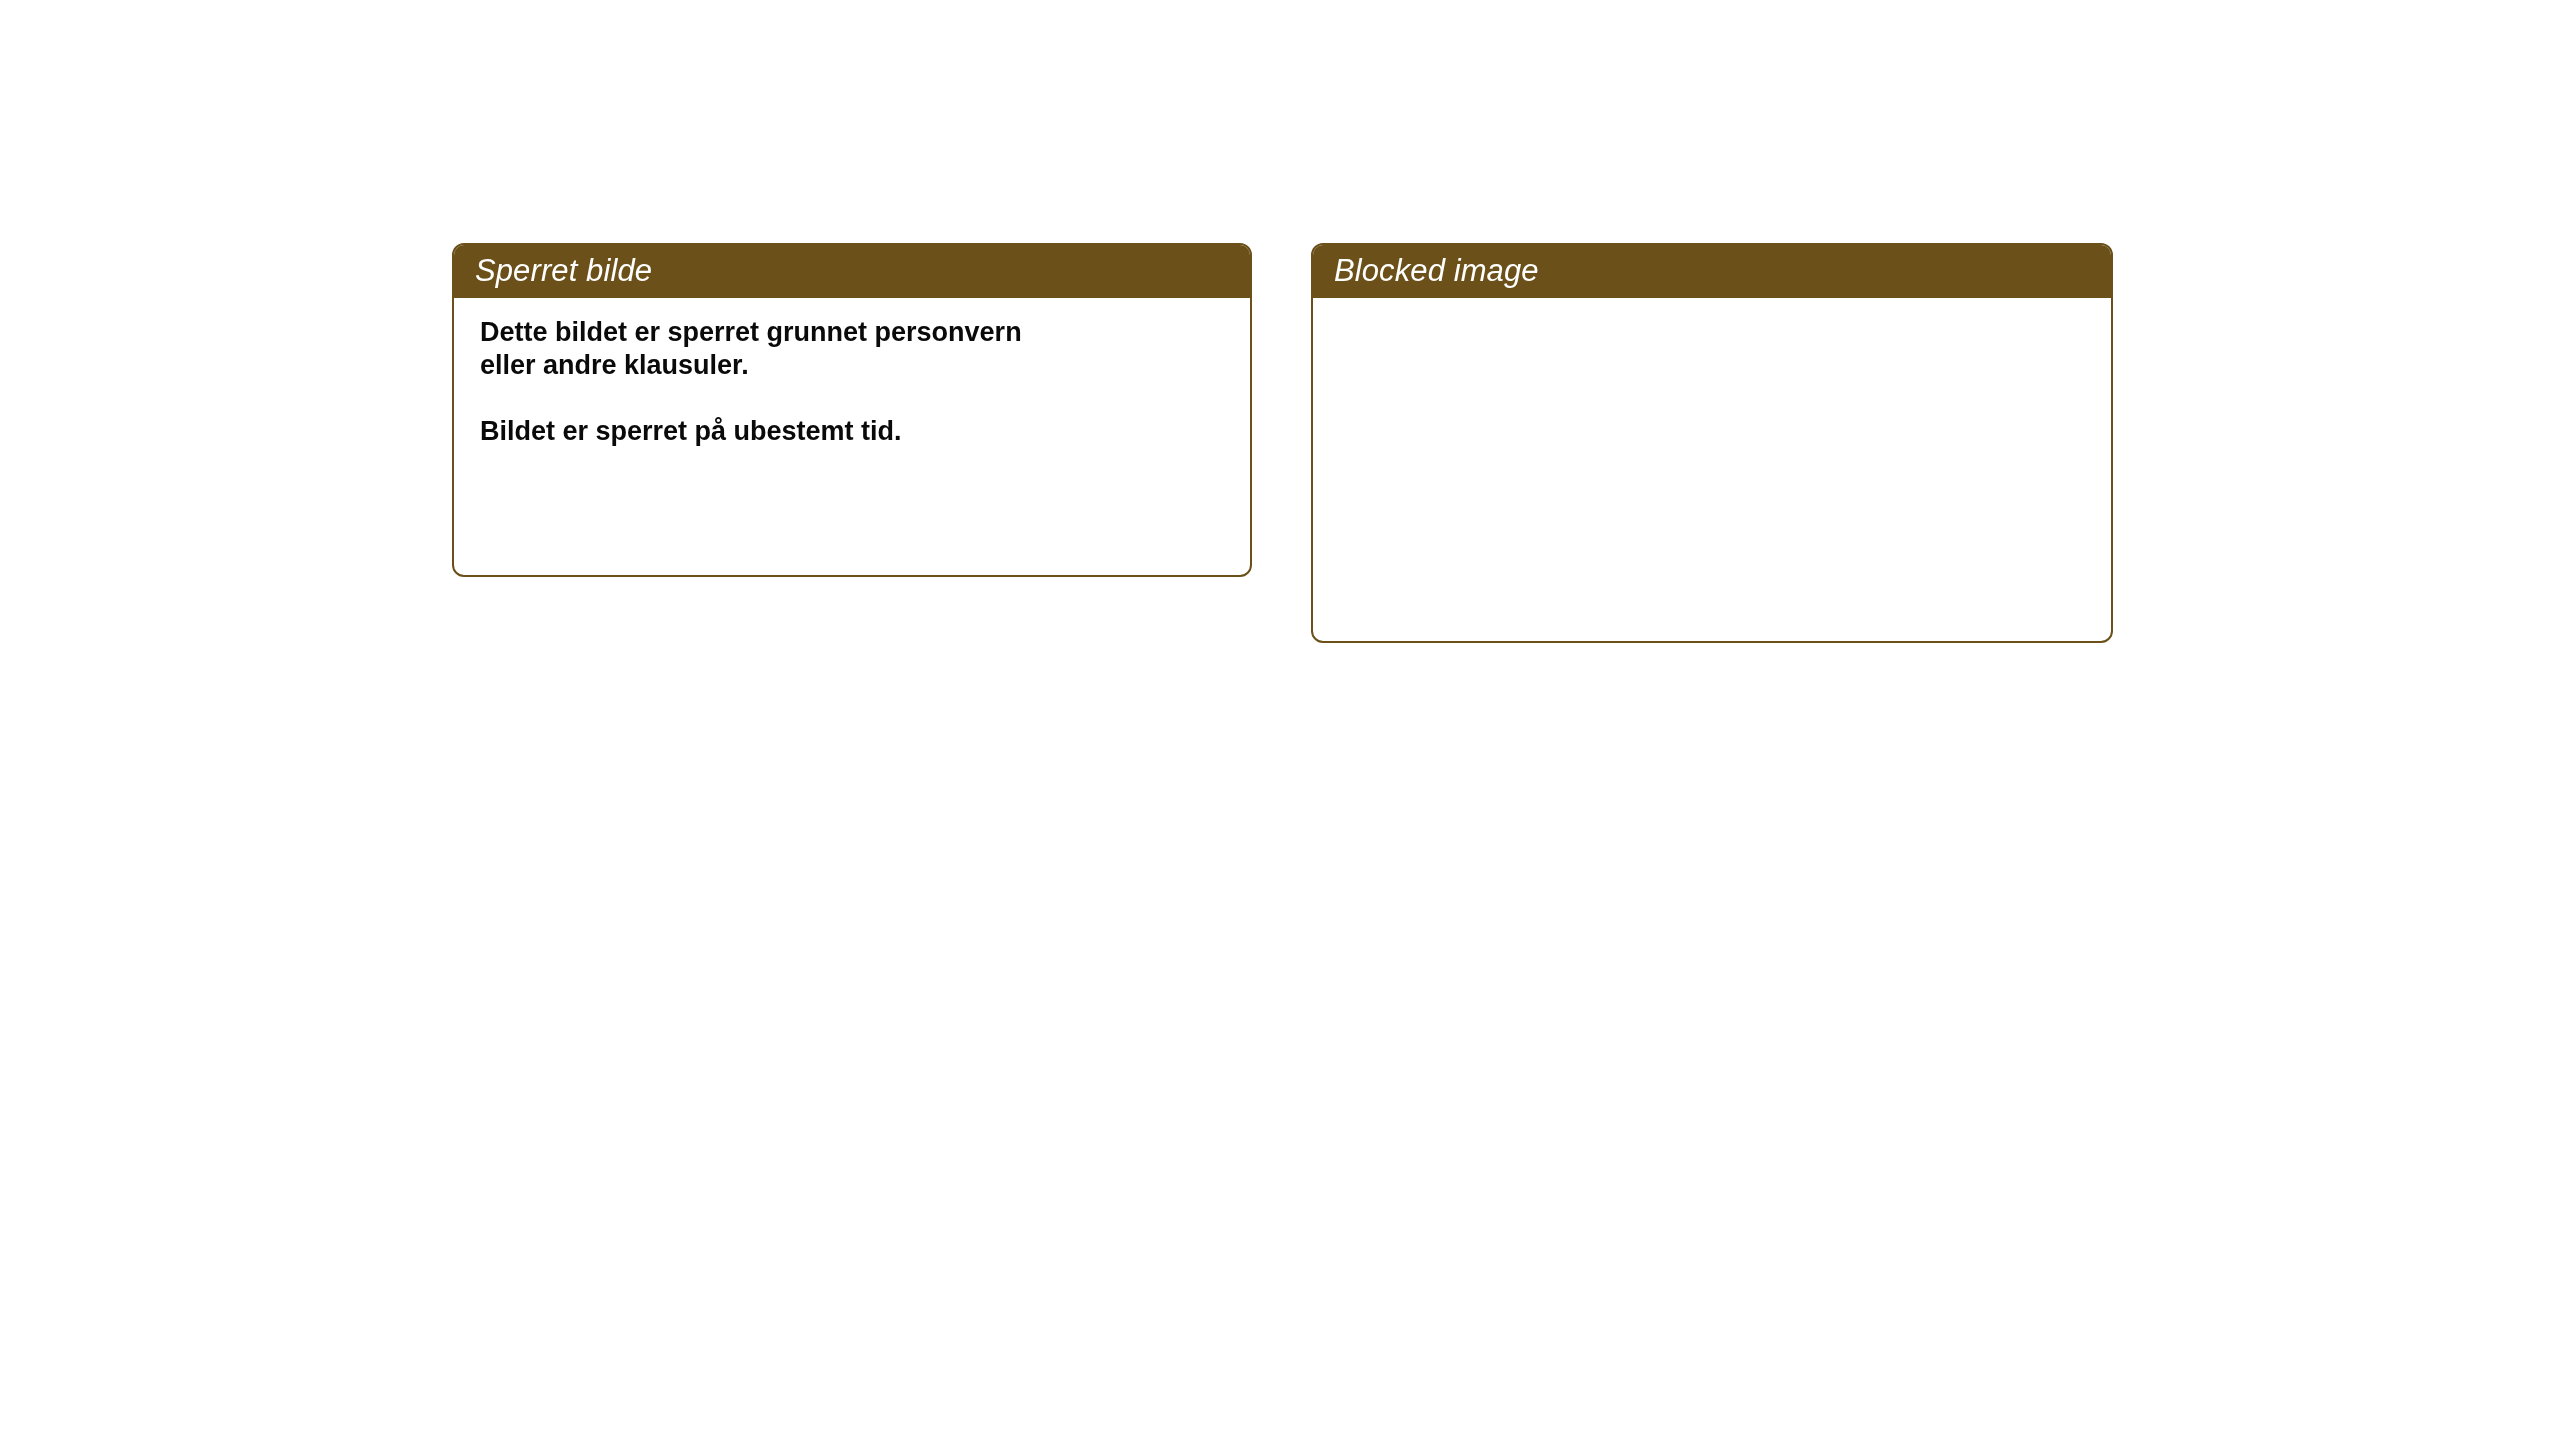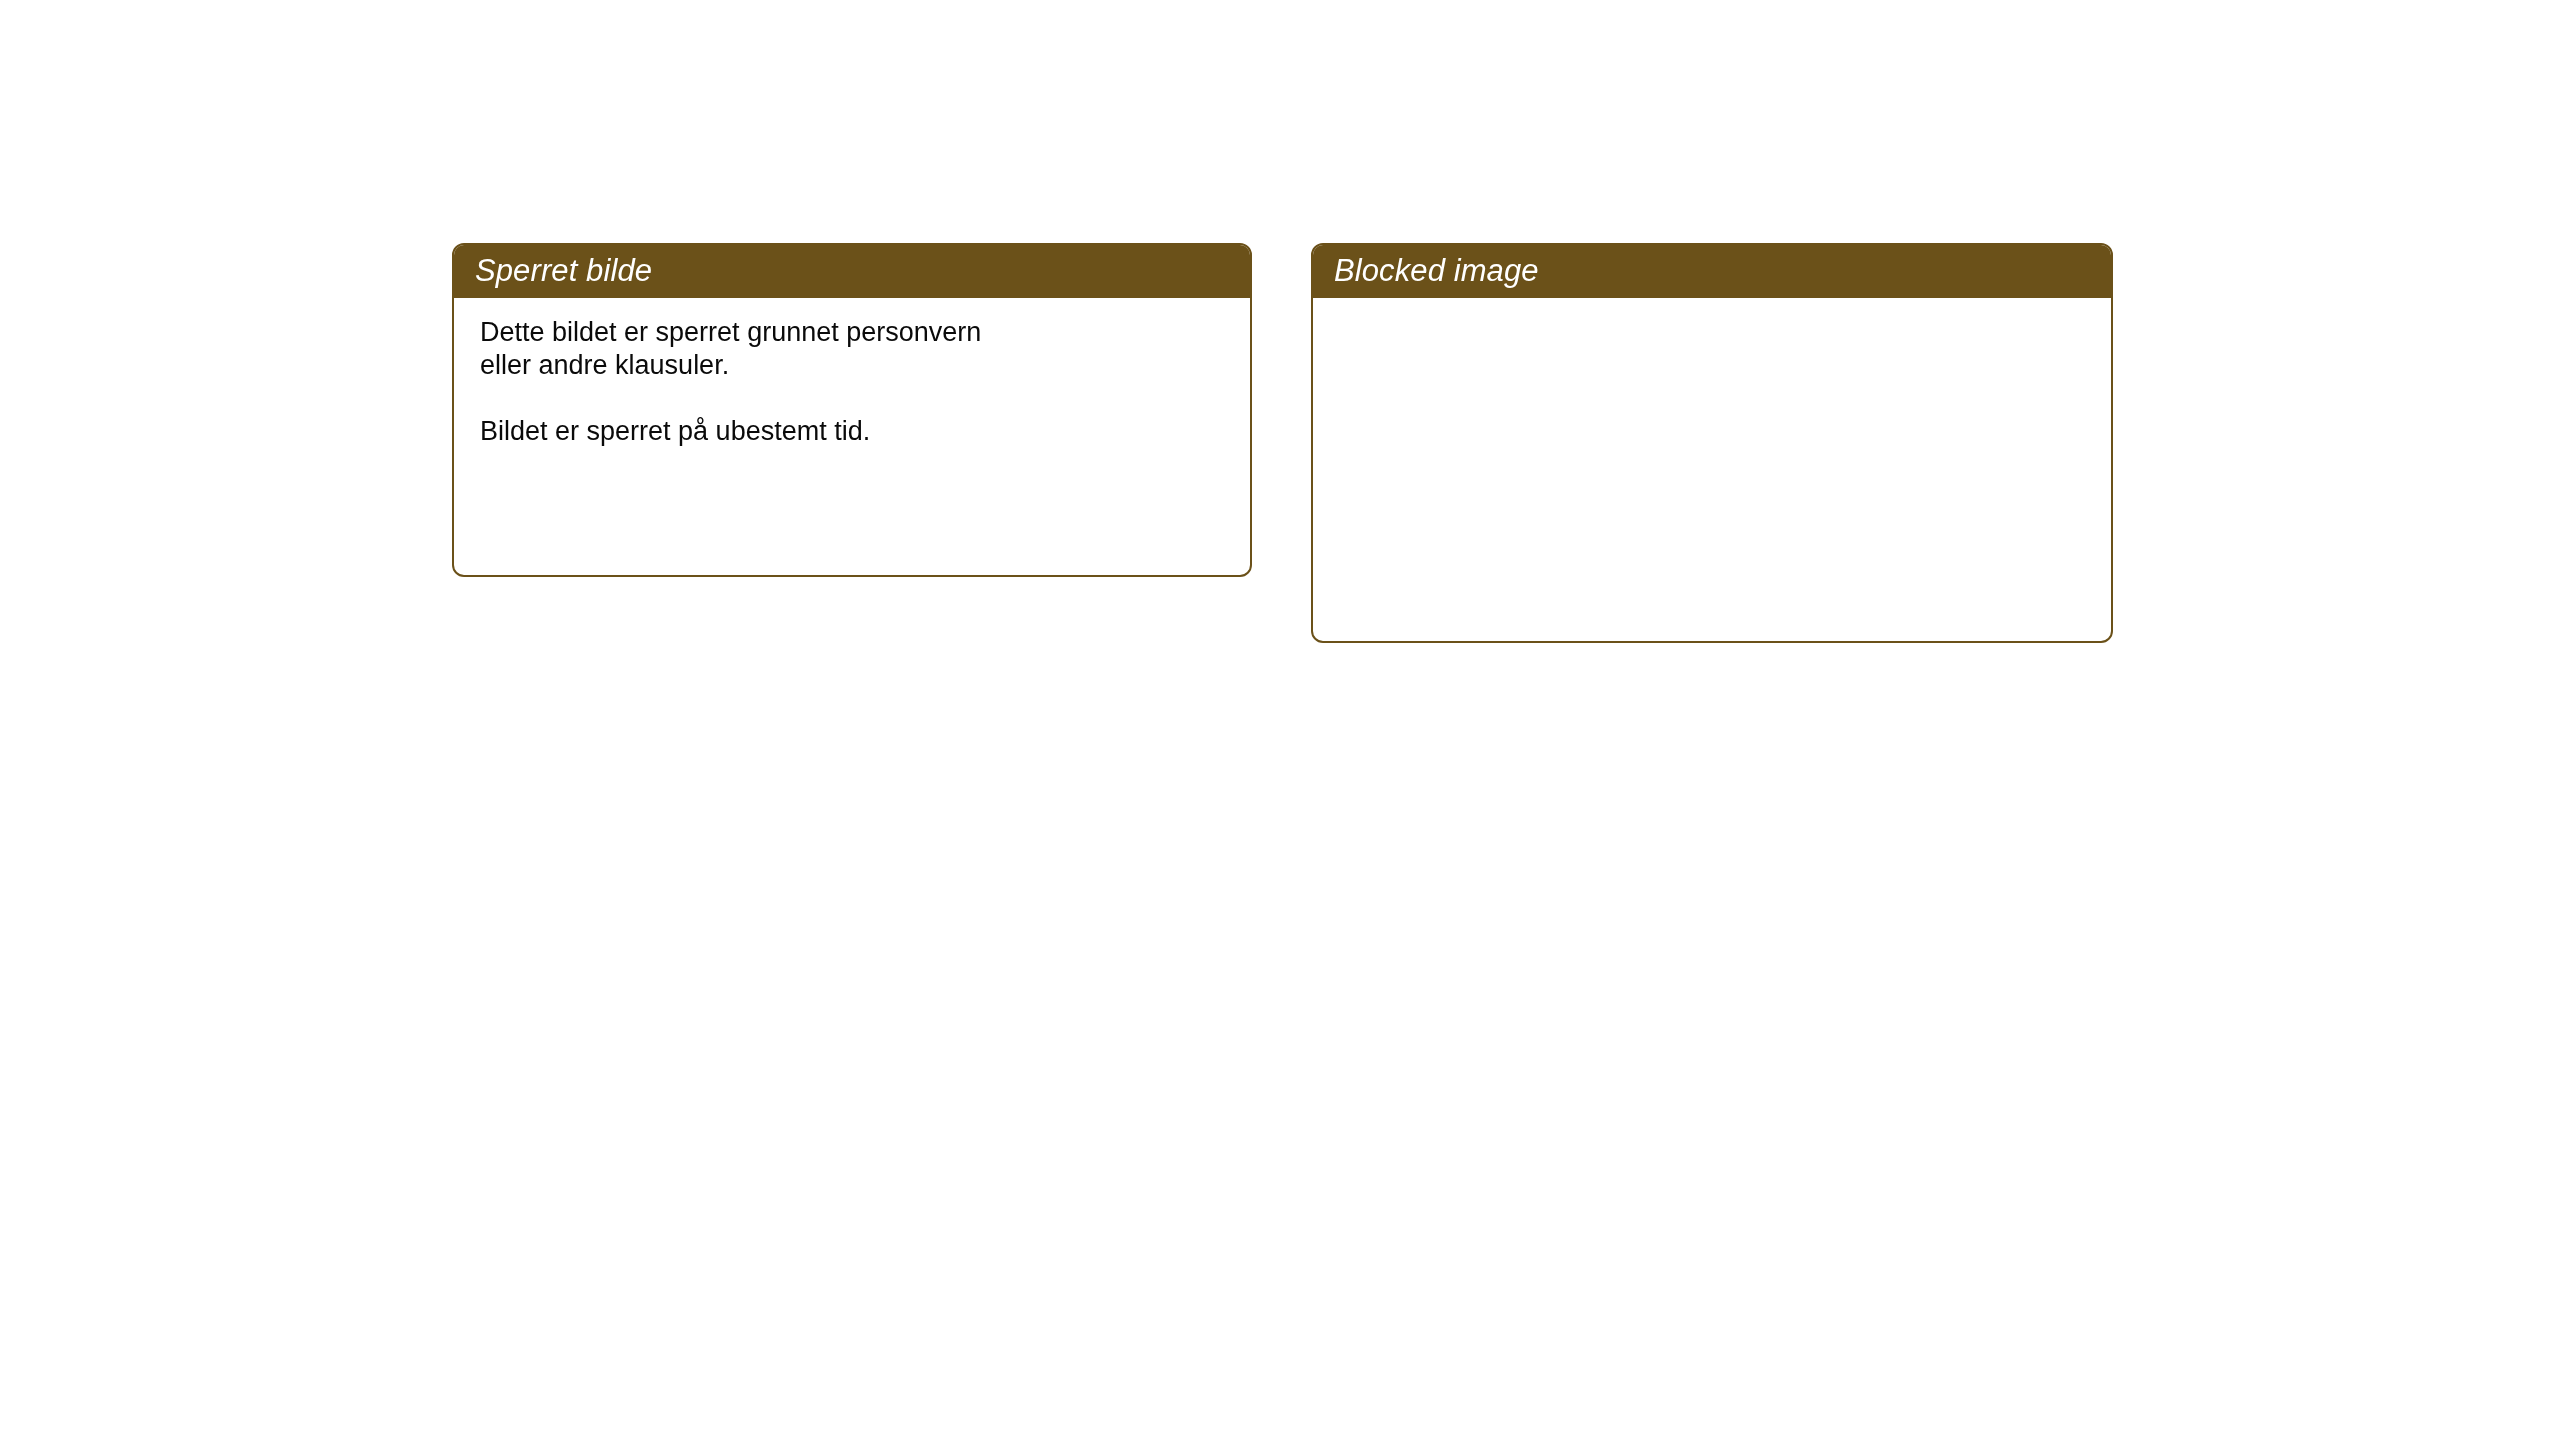--- a/index.html
+++ b/index.html
@@ -71,21 +71,21 @@
 
   .panel-body {
     padding: 18px 20px 0 26px;
     box-sizing: border-box;
   }
 
   .panel-paragraph {
     color: #0a0a0a;
     font-size: 27px;
     line-height: 33px;
-    font-weight: 400;
+    font-weight: 700;
     margin: 0;
     white-space: pre-line;
   }
 
   .panel-paragraph + .panel-paragraph {
     margin-top: 33px;
   }
 </style>
 </head>
 <body>

